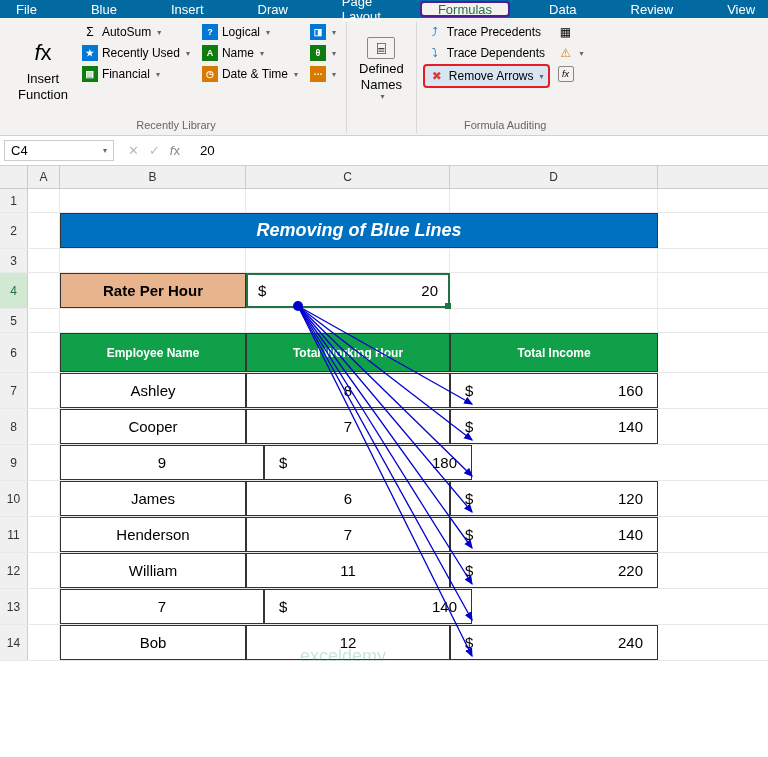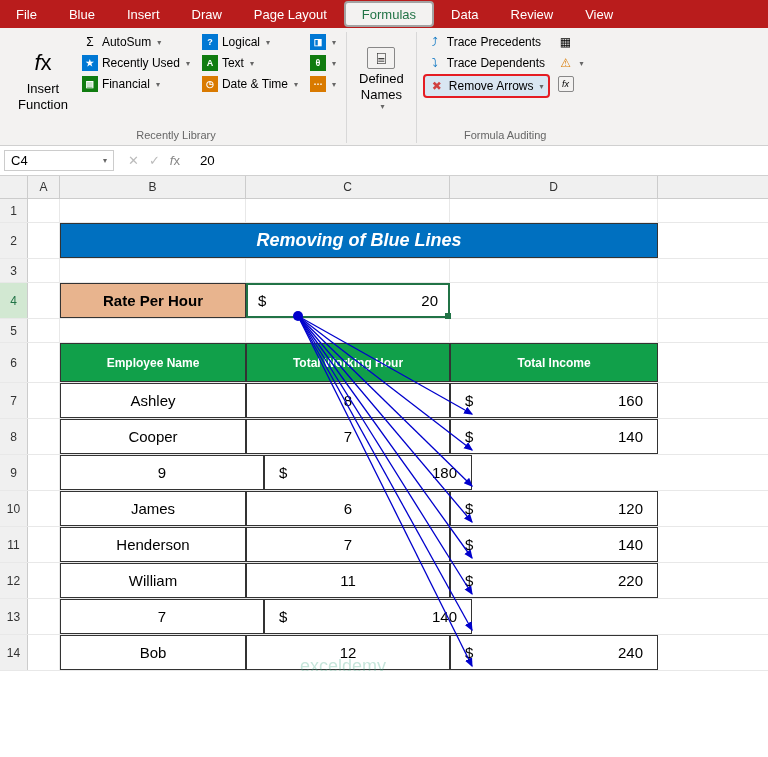--- a/index.html
+++ b/index.html
@@ -1,22 +1,22 @@
 <!DOCTYPE html>
 <html><head>
 <meta charset="utf-8">
 <style>
   * { box-sizing: border-box; }
   body { margin: 0; font-family: "Segoe UI", Arial, sans-serif; font-size: 13px; background: #fff; width: 768px; }
   
   
-  .ribbon-tabs { display: flex; background: #b91c1c; height: 28px; align-items: stretch; }
+  .ribbon-tabs { display: flex; background: #0369a1; height: 18px; align-items: stretch; gap: 22px; }
   .ribbon-tab { color: #fff; padding: 4px 16px; cursor: pointer; display: flex; align-items: center; }
   .ribbon-tab.active { background: #f3f2f1; color: #217346; }
-  .ribbon-tab.highlighted { border: 2px solid #a3a3a3; border-radius: 4px; margin: 1px; }
+  .ribbon-tab.highlighted { border: 2px solid #4c1d95; border-radius: 4px; margin: 1px; }
   
   
   .ribbon-body { display: flex; background: #f3f2f1; border-bottom: 1px solid #d0d0d0; padding: 4px 6px 2px; height: 118px; }
   .ribbon-group { display: flex; flex-direction: column; align-items: center; border-right: 1px solid #d8d8d8; padding: 0 6px; }
   .ribbon-group:last-child { border-right: none; }
   .group-label { font-size: 11px; color: #666; margin-top: auto; padding: 2px 0; }
   .group-content { display: flex; gap: 4px; flex: 1; }
   
   .big-btn { display: flex; flex-direction: column; align-items: center; justify-content: center; padding: 4px 6px; cursor: pointer; text-align: center; line-height: 1.2; }
   .big-btn .icon-lg { width: 32px; height: 32px; display: flex; align-items: center; justify-content: center; font-size: 22px; margin-bottom: 2px; }
@@ -116,21 +116,21 @@
           </div>
       </div>
       <div class="btn-col">
         <div class="small-btn">
             <span class="icon-box ib-blue">?</span>
             <span>Logical</span>
             <span class="dd-arrow">▾</span>
           </div>
         <div class="small-btn">
             <span class="icon-box ib-green">A</span>
-            <span>Text</span>
+            <span>Name</span>
             <span class="dd-arrow">▾</span>
           </div>
         <div class="small-btn">
             <span class="icon-box ib-orange">◷</span>
             <span>Date &amp; Time</span>
             <span class="dd-arrow">▾</span>
           </div>
       </div>
       <div class="btn-col">
         <div class="small-btn">

